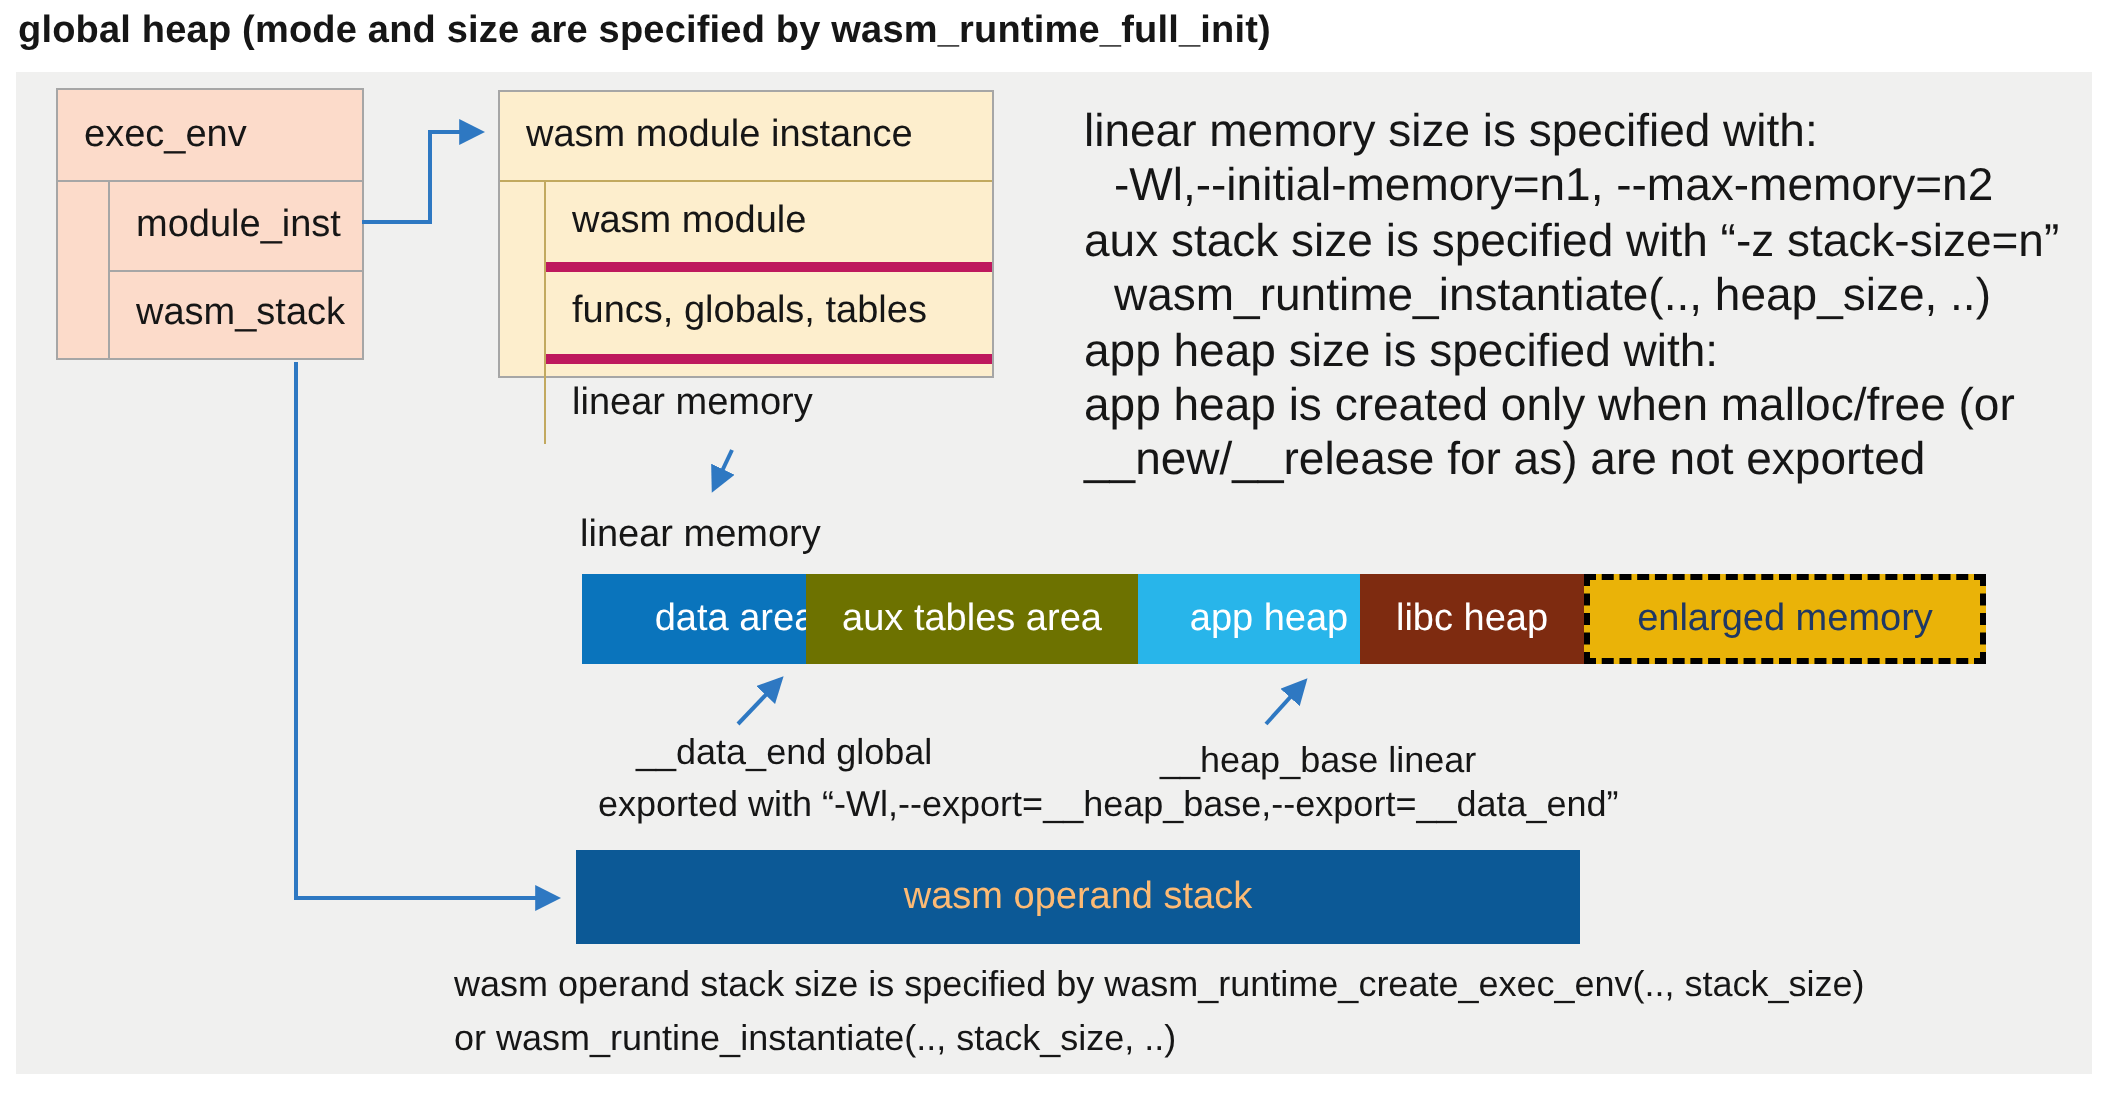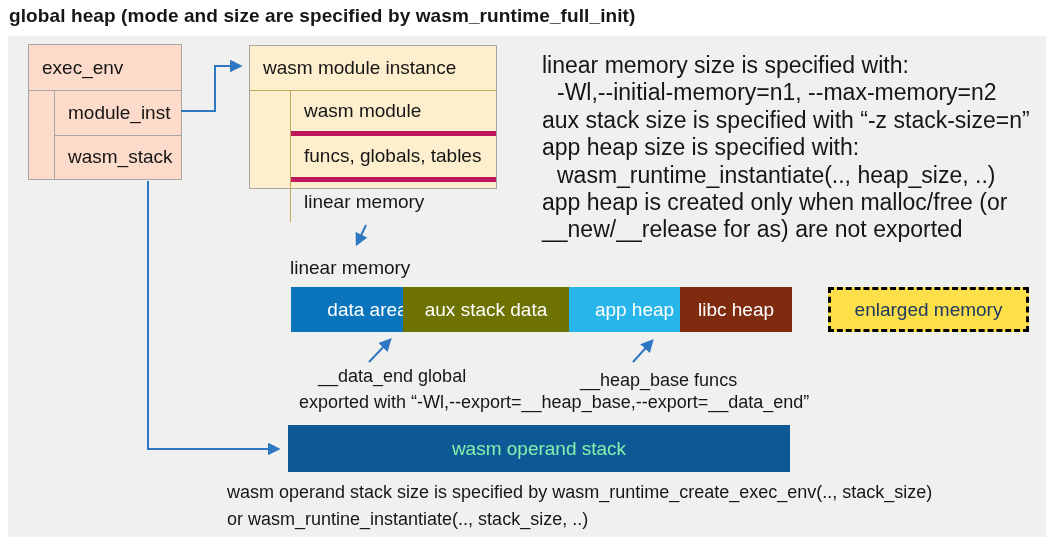--- a/index.html
+++ b/index.html
@@ -19,42 +19,42 @@
 
   .peach{background:#fcdbca;}
   .exec-env{left:28px;top:44px;width:154px;height:136px;}
   .exec-env .box-header{height:46px;border-bottom:1px solid #a6a6a6;}
   .exec-env .box-rows{margin-left:25px;height:88px;border-left:1px solid #a6a6a6;}
   .exec-env .box-row + .box-row{border-top:1px solid #a6a6a6;}
 
   .cream{background:#fdeecd;}
   .mod-inst{left:249px;top:45px;width:248px;height:144px;}
   .mod-inst .box-header{height:45px;border-bottom:1px solid #c2a95f;}
-  .mod-inst .box-rows{margin-left:40px;height:131px;border-left:1px solid #c2a95f;}
+  .mod-inst .box-rows{margin-left:22px;height:131px;border-left:1px solid #c2a95f;}
   .mod-inst .box-row + .box-row{border-top:5px solid #be185d;}
 
   
   .notes{position:absolute;left:530px;top:52px;font-size:23px;line-height:27.4px;white-space:nowrap;margin-left:12px;}
   .notes .indent{padding-left:15px;}
 
   
   .lm-label{position:absolute;left:290px;top:257px;font-size:19px;}
   .seg{position:absolute;top:287px;height:45px;box-sizing:border-box;display:flex;align-items:center;justify-content:center;font-size:19px;color:#fff;white-space:nowrap;}
   .seg-data{left:291px;width:112px;background:#0a74bc;padding-left:41px;}
   .seg-aux{left:403px;width:166px;background:#6d7200;}
   .seg-app{left:569px;width:131px;background:#28b5ea;}
   .seg-libc{left:680px;width:112px;background:#7e2b10;}
-  .seg-enlarged{left:828px;width:201px;background:#fde047;border:3px dashed #000;color:#1f3864;}
+  .seg-enlarged{left:792px;width:201px;background:#eab308;border:3px dashed #000;color:#1f3864;}
 
   .lbl{position:absolute;font-size:18px;white-space:nowrap;}
   .lbl-dataend{left:318px;top:366px;}
   .lbl-heapbase{left:580px;top:370px;}
   .lbl-exported{left:299px;top:392px;}
 
-  .operand{position:absolute;left:288px;top:425px;width:502px;height:47px;background:#0c5996;color:#86efac;display:flex;align-items:center;justify-content:center;font-size:19px;}
+  .operand{position:absolute;left:288px;top:425px;width:502px;height:47px;background:#0c5996;color:#fdba74;display:flex;align-items:center;justify-content:center;font-size:19px;}
 
   .bottom-notes{position:absolute;left:190px;top:479px;font-size:18px;line-height:26.5px;white-space:nowrap;margin-left:37px;}
 
   svg.arrows{position:absolute;left:0;top:0;pointer-events:none;}
   svg.arrows path{fill:none;stroke:#2e78c2;stroke-width:2;}
 </style>
 </head>
 <body>
 
 <div class="stage">
@@ -76,35 +76,35 @@
       <div class="box-row">wasm module</div>
       <div class="box-row">funcs, globals, tables</div>
       <div class="box-row">linear memory</div>
     </div>
   </div>
 
   <div class="notes">
     <div class="line">linear memory size is specified with:</div>
     <div class="line indent">-Wl,--initial-memory=n1, --max-memory=n2</div>
     <div class="line">aux stack size is specified with “-z stack-size=n”</div>
+    <div class="line indent">wasm_runtime_instantiate(.., heap_size, ..)</div>
     <div class="line">app heap size is specified with:</div>
-    <div class="line indent">wasm_runtime_instantiate(.., heap_size, ..)</div>
     <div class="line">app heap is created only when malloc/free (or</div>
     <div class="line">__new/__release for as) are not exported</div>
   </div>
 
   <div class="lm-label">linear memory</div>
   <div class="seg seg-data">data area</div>
-  <div class="seg seg-aux">aux stack data</div>
+  <div class="seg seg-aux">aux tables area</div>
   <div class="seg seg-app">app heap</div>
   <div class="seg seg-libc">libc heap</div>
   <div class="seg seg-enlarged">enlarged memory</div>
 
   <div class="lbl lbl-dataend">__data_end global</div>
-  <div class="lbl lbl-heapbase">__heap_base funcs</div>
+  <div class="lbl lbl-heapbase">__heap_base linear</div>
   <div class="lbl lbl-exported">exported with “-Wl,--export=__heap_base,--export=__data_end”</div>
 
   <div class="operand">wasm operand stack</div>
 
   <div class="bottom-notes">
     <div>wasm operand stack size is specified by wasm_runtime_create_exec_env(.., stack_size)</div>
     <div>or wasm_runtine_instantiate(.., stack_size, ..)</div>
   </div>
 
   <svg class="arrows" width="1054" height="547" viewBox="0 0 1054 547">

